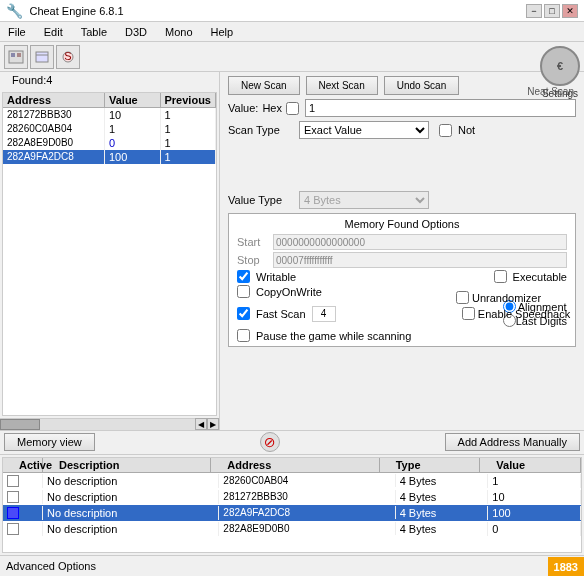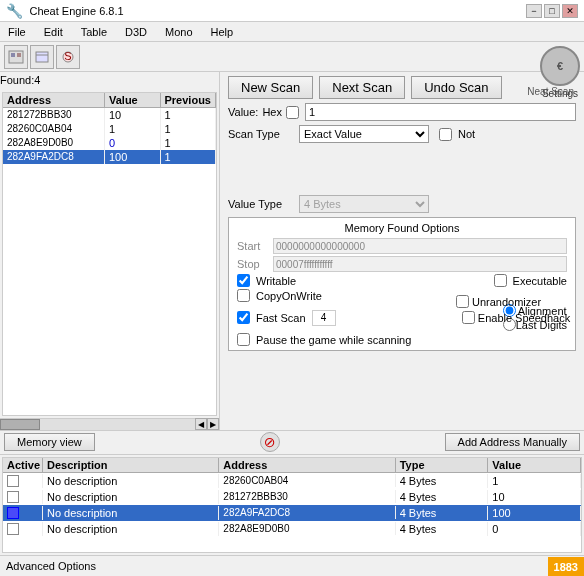--- a/index.html
+++ b/index.html
@@ -84,21 +84,21 @@
     }
 
     
     .left-panel {
       width: 220px;
       display: flex;
       flex-direction: column;
       border-right: 1px solid #ccc;
     }
     .found-label {
-      padding: 2px 0;
+      padding: 2px 12px;
       font-size: 11px;
       background: #f0f0f0;
       height: 18px;
     }
     .address-table {
       flex: 1;
       overflow: hidden;
       background: white;
       border: 1px solid #ccc;
       margin: 2px;
@@ -135,21 +135,21 @@
     .scan-buttons {
       display: flex;
       gap: 6px;
       align-items: center;
     }
     .scan-btn {
       padding: 3px 12px;
       border: 1px solid #999;
       background: linear-gradient(to bottom, #f5f5f5, #e0e0e0);
       cursor: pointer;
-      font-size: 13px;
+      font-size: 10px;
       min-width: 70px;
       text-align: center;
     }
 
     
     .value-row {
       display: flex;
       align-items: center;
       gap: 4px;
     }
@@ -264,21 +264,21 @@
       border: 1px solid #ccc;
       margin: 2px;
       overflow: hidden;
     }
     .addr-list-header {
       display: flex;
       background: #e0e0e0;
       border-bottom: 1px solid #aaa;
       font-size: 11px;
     }
-    .alh { padding: 1px 4px; border-right: 1px solid #aaa; font-weight: bold; }
+    .alh { padding: 1px 16px; border-right: 1px solid #aaa; font-weight: bold; }
     .alh.active { width: 40px; }
     .alh.desc { flex: 2; }
     .alh.address { flex: 2; }
     .alh.type { flex: 1; }
     .alh.value { flex: 1; }
     .addr-row {
       display: flex;
       align-items: center;
       font-size: 11px;
       min-height: 16px;

